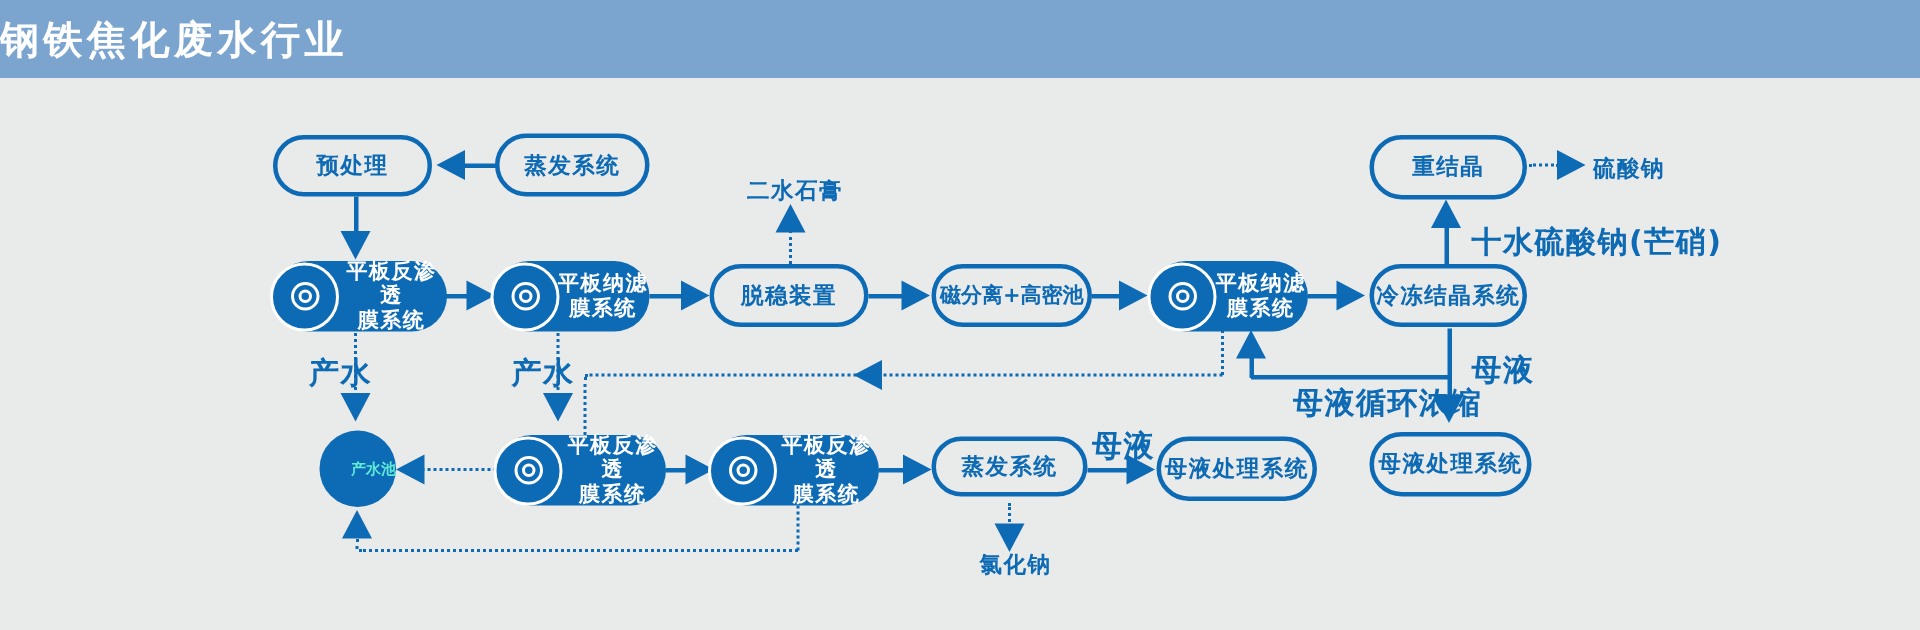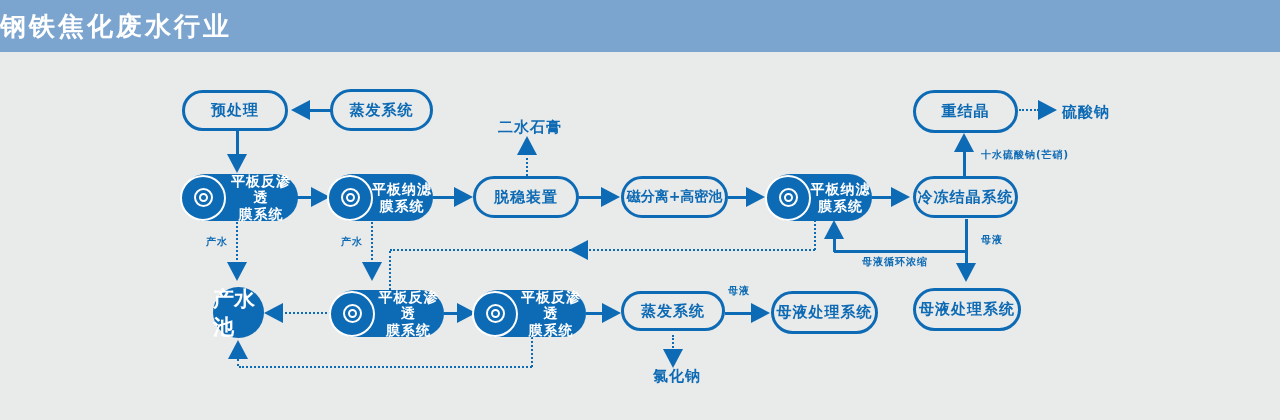--- a/index.html
+++ b/index.html
@@ -28,38 +28,38 @@
          display:flex;flex-direction:column;align-items:center;justify-content:center;
          padding-left:42px;text-align:center;}
   .disc{position:absolute;left:-2px;top:50%;transform:translateY(-50%);
         width:46px;height:46px;box-sizing:border-box;border:2.5px solid #fff;border-radius:50%;
         background:var(--blue);display:flex;align-items:center;justify-content:center;}
   .disc-o{width:19px;height:19px;box-sizing:border-box;border:2.5px solid #fff;border-radius:50%;
           display:flex;align-items:center;justify-content:center;}
   .disc-i{width:9px;height:9px;box-sizing:border-box;border:2.5px solid #fff;border-radius:50%;}
 
   
-  .cnode{position:absolute;border-radius:50%;background:var(--blue);color:#ffffff;
-         font-weight:bold;font-size:21px;display:flex;align-items:center;justify-content:flex-start;}
+  .cnode{position:absolute;border-radius:50%;background:var(--blue);color:#5eead4;
+         font-weight:bold;font-size:10px;display:flex;align-items:center;justify-content:flex-end;}
 
   
   .hl{position:absolute;height:3px;background:var(--blue);}
   .vl{position:absolute;width:3px;background:var(--blue);}
   .hd{position:absolute;height:0;border-top:2px dotted var(--blue);}
   .vd{position:absolute;width:0;border-left:2px dotted var(--blue);}
 
   
   .ah{position:absolute;width:0;height:0;}
   .ah-r{border-top:10px solid transparent;border-bottom:10px solid transparent;border-left:19px solid var(--blue);}
   .ah-l{border-top:10px solid transparent;border-bottom:10px solid transparent;border-right:19px solid var(--blue);}
   .ah-u{border-left:10px solid transparent;border-right:10px solid transparent;border-bottom:19px solid var(--blue);}
   .ah-d{border-left:10px solid transparent;border-right:10px solid transparent;border-top:19px solid var(--blue);}
 
   
-  .lbl{position:absolute;color:var(--blue);font-weight:bold;font-size:10px;letter-spacing:1px;white-space:nowrap;}
+  .lbl{position:absolute;color:var(--blue);font-weight:bold;font-size:20px;letter-spacing:1px;white-space:nowrap;}
   .lbl.big{font-size:15px;}
 </style>
 </head>
 <body>
 
 <div id="stage">
 
   <div class="banner">
     <h1>钢铁焦化废水行业</h1>
   </div>

